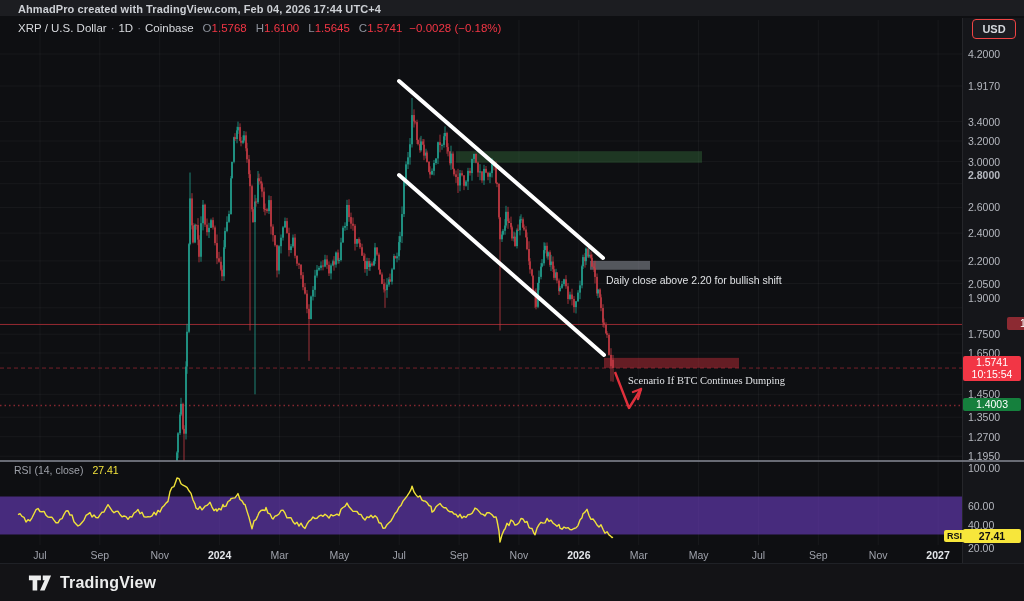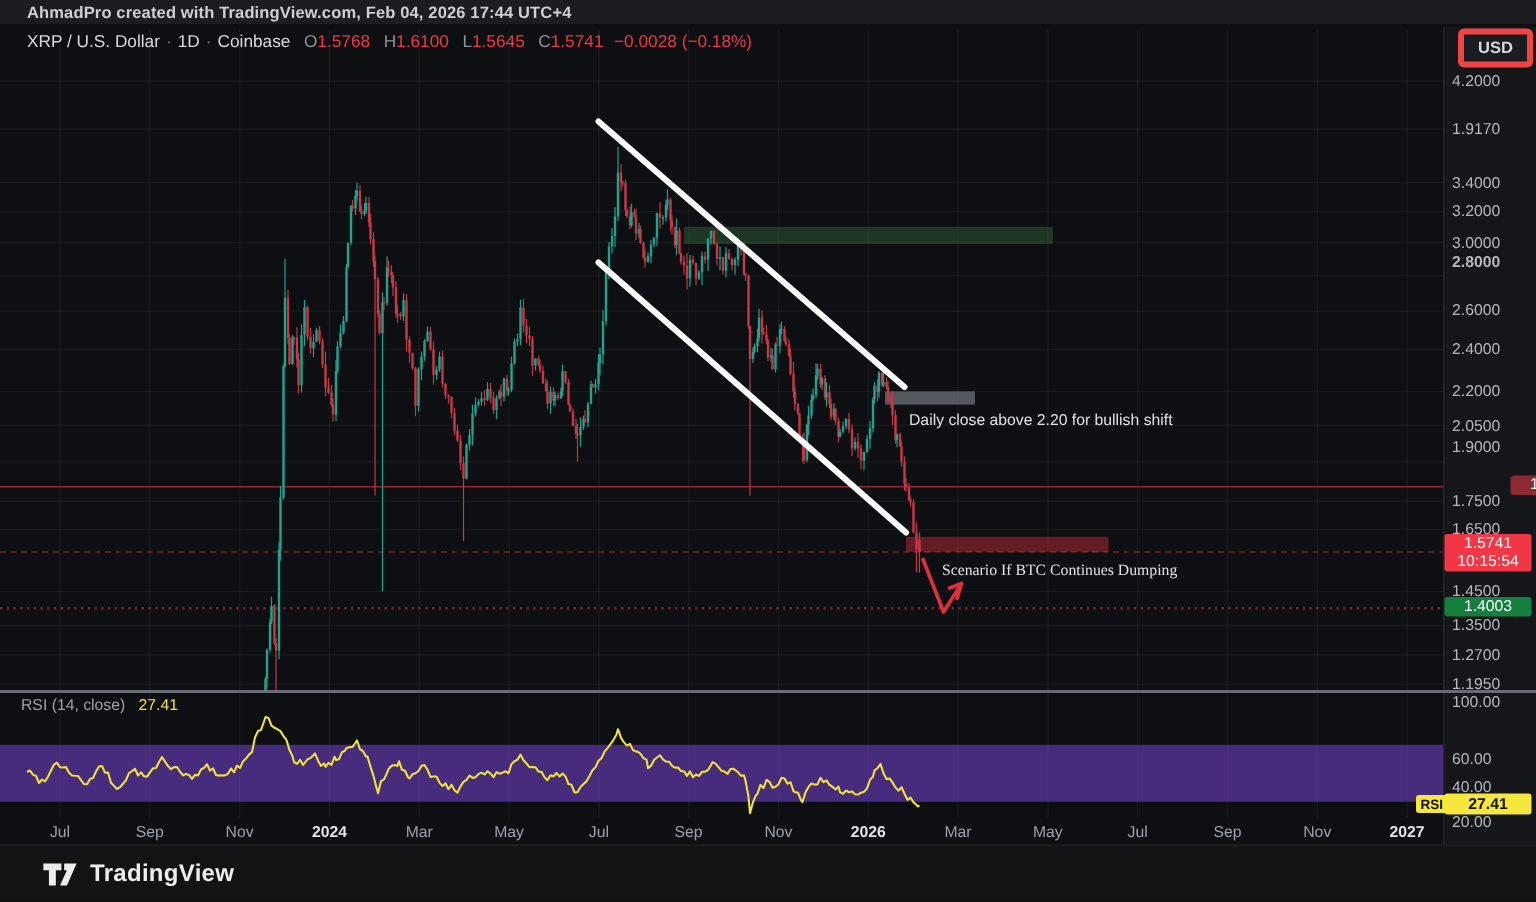--- a/index.html
+++ b/index.html
@@ -12,21 +12,21 @@
   #topbar{left:0;top:0;width:1024px;height:16px;background:#1c1d21;z-index:3;}
   #topbar .attr{position:absolute;left:18px;top:3px;font-size:11px;color:#cdd0d5;font-weight:bold;letter-spacing:.1px;}
   #axis-strip{left:962px;top:18px;width:62px;height:545px;background:#15161a;border-left:1px solid rgba(255,255,255,.07);z-index:1;}
   #canvas{left:0;top:0;z-index:2;}
   #legend{left:18px;top:22px;z-index:4;font-size:11.5px;white-space:nowrap;}
   #legend .sym{color:#d8dade;}
   #legend .dot{color:#787b86;margin:0 4px;}
   #legend .olab{color:#8d929c;margin-left:9px;}
   #legend .oval{color:#f23645;}
   #legend .chg{color:#f23645;margin-left:7px;}
-  #usd-btn{left:972px;top:19px;width:42px;height:18px;z-index:4;border:4px solid #ef4444;
+  #usd-btn{left:972px;top:19px;width:42px;height:18px;z-index:4;border:1px solid #ef4444;
     border-radius:4px;background:#1b1c21;color:#d5d8dd;font-size:11px;font-weight:bold;
     display:flex;align-items:center;justify-content:center;}
   .ptick{position:absolute;left:968px;font-size:10.5px;color:#b5b8bf;z-index:3;}
   .ttick{position:absolute;top:0;font-size:10.5px;color:#9fa2ab;text-align:center;width:44px;}
   .ttick.bold{color:#e3e5e9;font-weight:bold;}
   #time-axis{left:0;top:549px;width:962px;height:14px;z-index:3;}
   .badge{position:absolute;left:963px;width:58px;z-index:5;color:#fff;font-size:10.5px;
     text-align:center;border-radius:2px;line-height:13px;}
   #badge-upper{background:#8c2a32;}
   #badge-last{background:#f23645;line-height:11.5px;padding-top:1px;}

